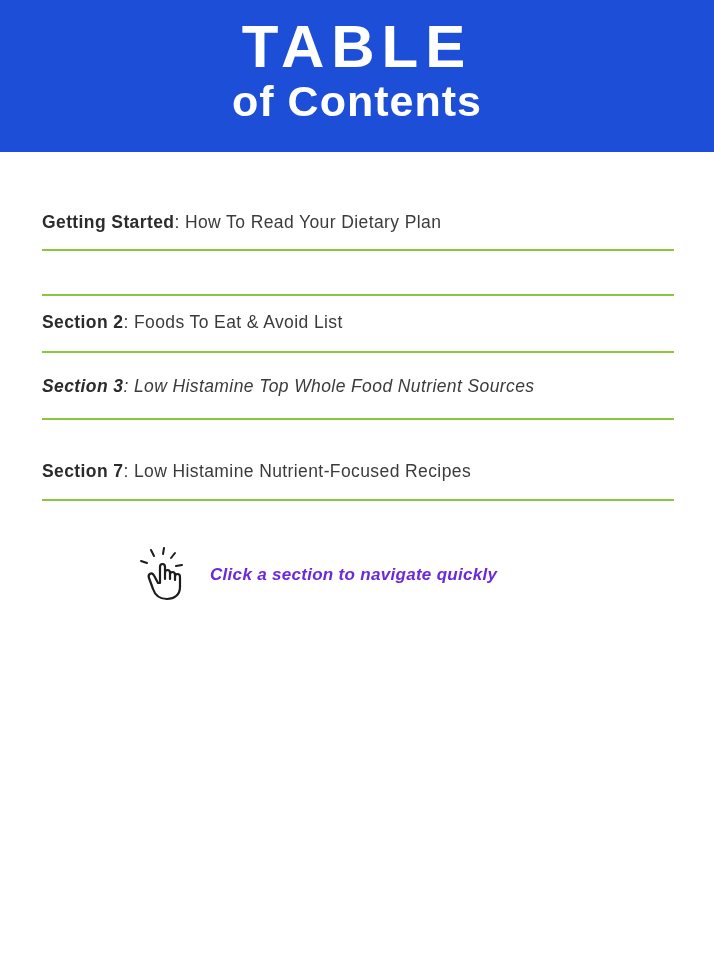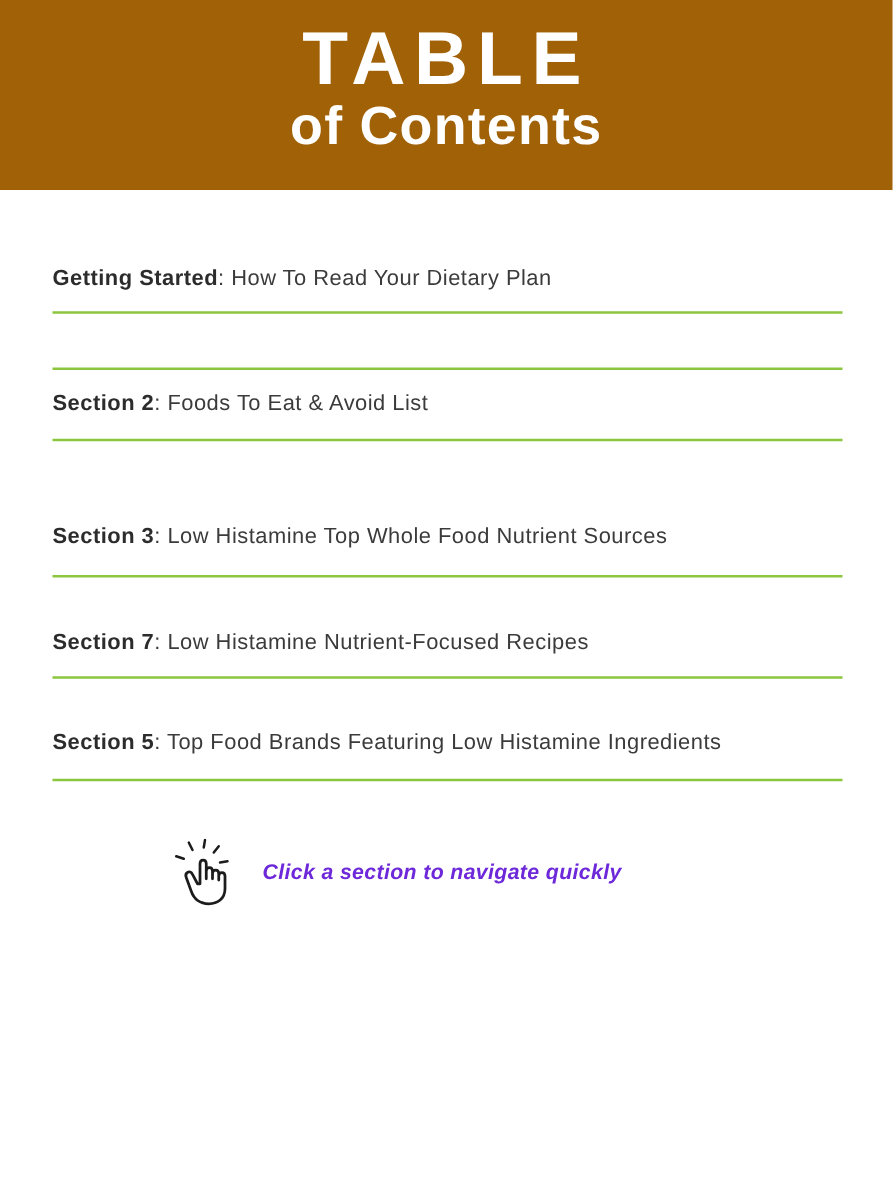--- a/index.html
+++ b/index.html
@@ -16,21 +16,21 @@
   .page {
     position: relative;
     width: 714px;
     height: 958px;
     background: #ffffff;
   }
   
   .header {
     width: 714px;
     height: 152px;
-    background: #a16207;
+    background: #1d4ed8;
     box-sizing: border-box;
     display: flex;
     flex-direction: column;
     align-items: center;
     justify-content: flex-start;
     padding-top: 14px;
   }
   .header-title {
     color: #ffffff;
     font-size: 60px;
@@ -85,21 +85,21 @@
     border: 0;
     margin: 0;
   }
   
   .item-1 { margin-top: 62px; }
   .item-1 .divider { margin-top: 17px; }
   .item-2 { margin-top: 43px; }
   .item-2 .divider { margin-top: 17px; }
   .item-3 { margin-top: 18px; }
   .item-3 .divider { margin-top: 20px; }
-  .item-4 { margin-top: 67px; }
+  .item-4 { margin-top: 25px; font-style: italic; }
   .item-4 .divider { margin-top: 22px; }
   .item-5 { margin-top: 43px; }
   .item-5 .divider { margin-top: 19px; }
   .item-6 { margin-top: 42px; }
   .item-6 .divider { margin-top: 20px; }
 
   
   .hint {
     margin-top: 46px;
     display: flex;
@@ -159,26 +159,20 @@
       <div class="divider"></div>
     </li>
 
     <li class="toc-item item-5">
       <div class="toc-row">
         <span class="lead">Section 7</span><span class="rest">: Low Histamine Nutrient-Focused Recipes</span>
       </div>
       <div class="divider"></div>
     </li>
 
-    <li class="toc-item item-6">
-      <div class="toc-row">
-        <span class="lead">Section 5</span><span class="rest">: Top Food Brands Featuring Low Histamine Ingredients</span>
-      </div>
-      <div class="divider"></div>
-    </li>
 
   </ul>
 
   <div class="hint">
     <span class="hint-icon">
       <svg viewBox="0 0 60 55" width="60" height="55" xmlns="http://www.w3.org/2000/svg">
         <g stroke="#1c1c1c" stroke-width="2" fill="none" stroke-linecap="round">
           <line x1="14" y1="9" x2="11" y2="3"></line>
           <line x1="23" y1="7" x2="24" y2="1"></line>
           <line x1="31" y1="11" x2="35" y2="6"></line>

